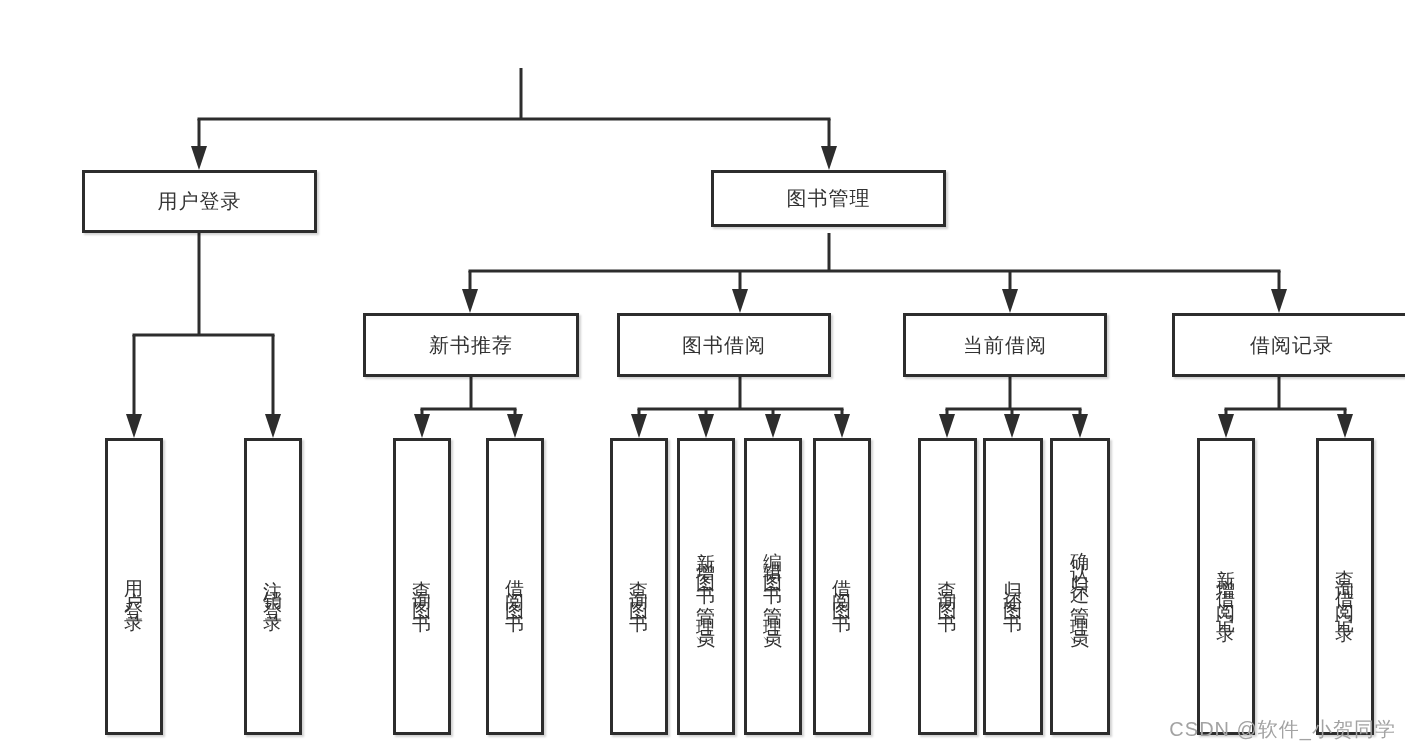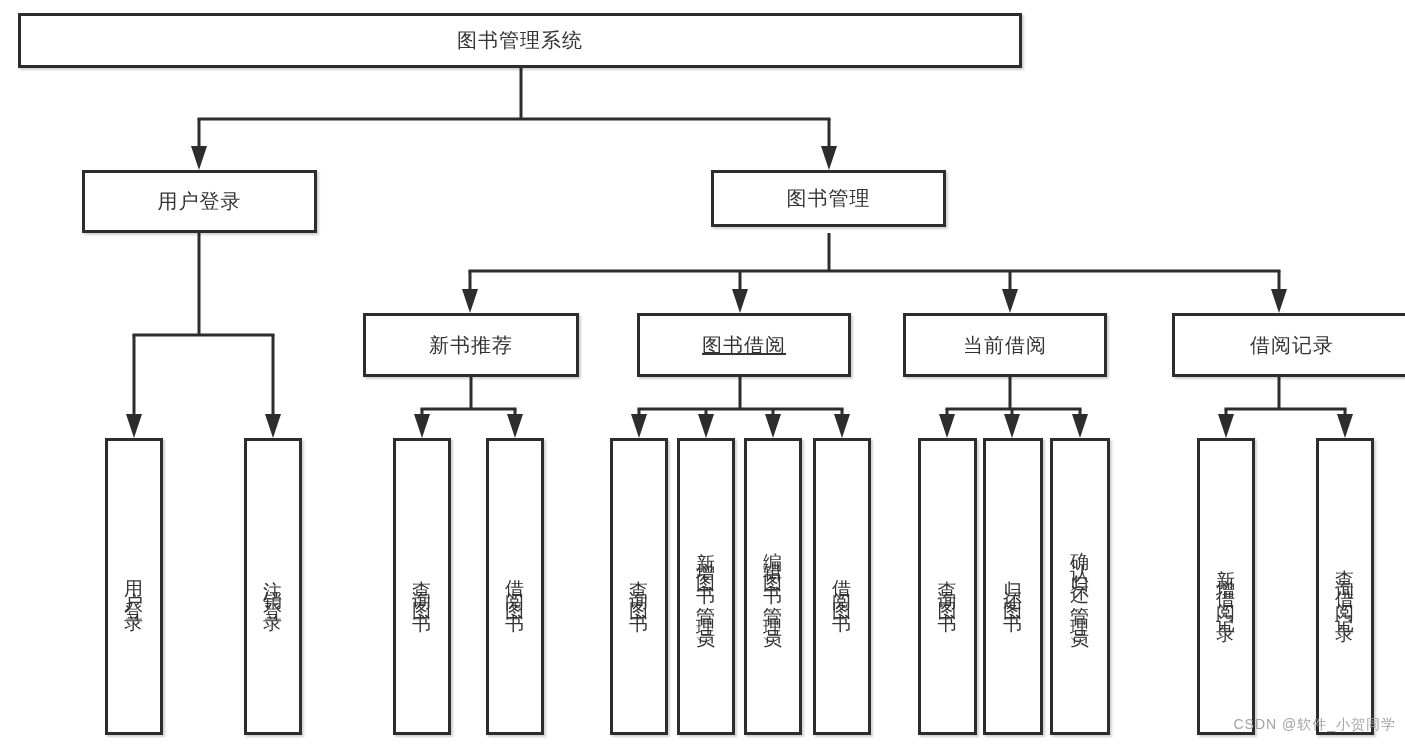--- a/index.html
+++ b/index.html
@@ -40,34 +40,34 @@
     font-size:19px;
     letter-spacing:11px;
     line-height:1;
     text-align:center;
   }
   .root{left:18px;top:13px;width:1004px;height:55px;}
   .l2a{left:82px;top:170px;width:235px;height:63px;}
   .l2b{left:711px;top:170px;width:235px;height:57px;}
   .l3{top:313px;height:64px;}
   .l3a{left:363px;width:216px;}
-  .l3b{left:637px;width:214px;text-decoration:underline;}
+  .l3b{left:617px;width:214px;}
   .l3c{left:903px;width:204px;}
   .l3d{left:1172px;width:240px;}
   .leaf{top:438px;height:297px;width:58px;}
   .lf1{left:105px;}  .lf2{left:244px;}
   .lf3{left:393px;}  .lf4{left:486px;}
   .lf5{left:610px;}  .lf6{left:677px;}
   .lf7{left:744px;}  .lf8{left:813px;}
   .lf9{left:918px;width:59px;}  .lf10{left:983px;width:60px;}  .lf11{left:1050px;width:60px;}
   .lf12{left:1197px;} .lf13{left:1316px;}
   .watermark{
     position:absolute;
     right:9px;top:716px;
-    font-size:14px;
+    font-size:20px;
     color:var(--wm);
     letter-spacing:1px;
     z-index:5;
     white-space:nowrap;
   }
 </style>
 </head>
 <body>
 
 <div class="canvas">
@@ -127,23 +127,20 @@
     <polygon points="1072,414 1088,414 1080,438"></polygon>
 
     <line x1="1279" y1="377" x2="1279" y2="409"></line>
     <line x1="1224.5" y1="409" x2="1346.5" y2="409"></line>
     <line x1="1226" y1="409" x2="1226" y2="420"></line>
     <polygon points="1218,414 1234,414 1226,438"></polygon>
     <line x1="1345" y1="409" x2="1345" y2="420"></line>
     <polygon points="1337,414 1353,414 1345,438"></polygon>
   </svg>
 
-  <div class="node h-node root">
-    <span>图书管理系统</span>
-  </div>
 
   <div class="node h-node l2a">
     <span>用户登录</span>
   </div>
   <div class="node h-node l2b">
     <span>图书管理</span>
   </div>
 
   <div class="node h-node l3 l3a">
     <span>新书推荐</span>

